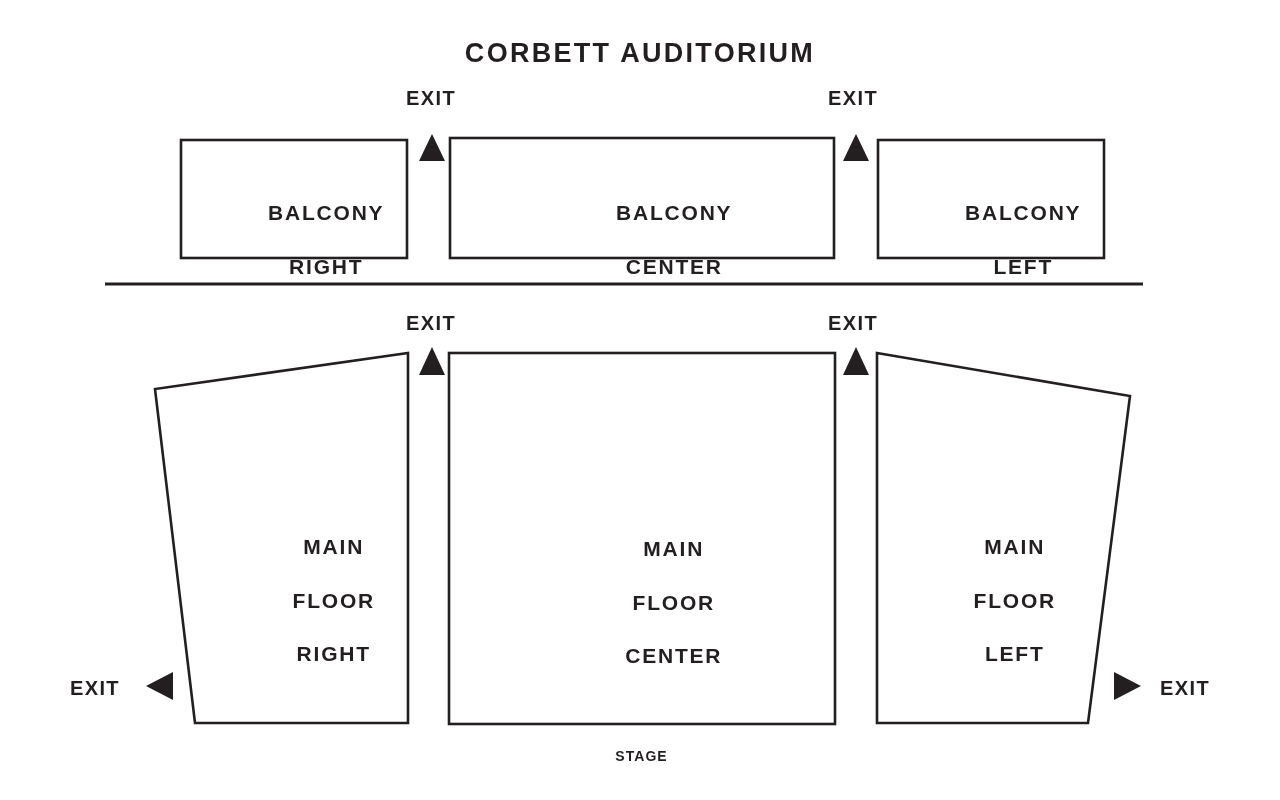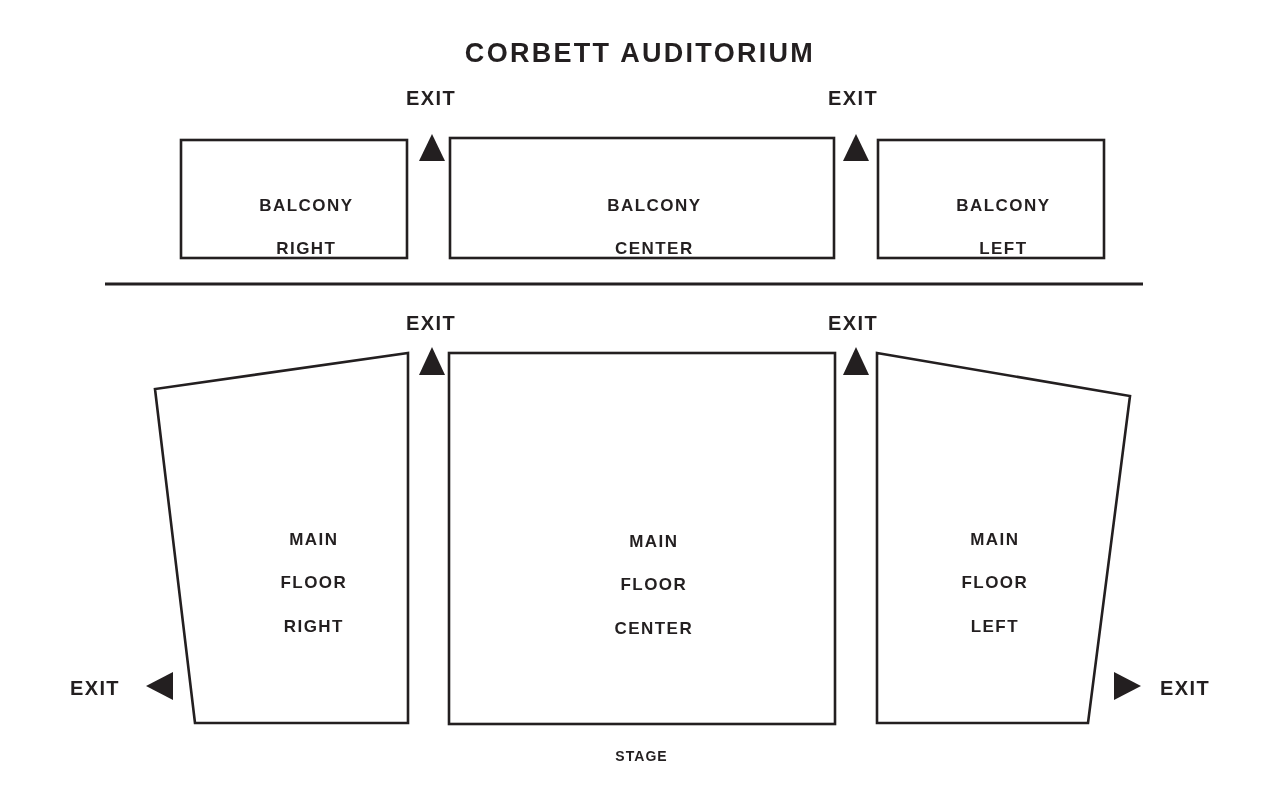--- a/index.html
+++ b/index.html
@@ -49,22 +49,23 @@
     letter-spacing: 0.07em;
   }
   #exit-label-balcony-inner-right { left: 371px; top: 86px;  width: 120px; }
   #exit-label-balcony-inner-left  { left: 793px; top: 86px;  width: 120px; }
   #exit-label-main-inner-right    { left: 371px; top: 311px; width: 120px; }
   #exit-label-main-inner-left     { left: 793px; top: 311px; width: 120px; }
   #exit-label-main-side-right     { left: 40px;  top: 676px; width: 80px;  text-align: right;}
   #exit-label-main-side-left      { left: 1160px;top: 676px; width: 80px;  text-align: left;}
   
   .section-label {
-    font-size: 17px;
+    font-size: 21px;
     letter-spacing: 0.085em;
+    padding-left: 17px;
   }
   #label-balcony-right  { left: 180px; top: 173px; width: 228px; }
   #label-balcony-center { left: 449px; top: 173px; width: 386px; }
   #label-balcony-left   { left: 877px; top: 173px; width: 228px; }
   #label-main-floor-right  { left: 195px; top: 507px; width: 213px; }
   #label-main-floor-center { left: 448px; top: 509px; width: 387px; }
   #label-main-floor-left   { left: 877px; top: 507px; width: 211px; }
   
   #stage-label {
     left: 448px;

